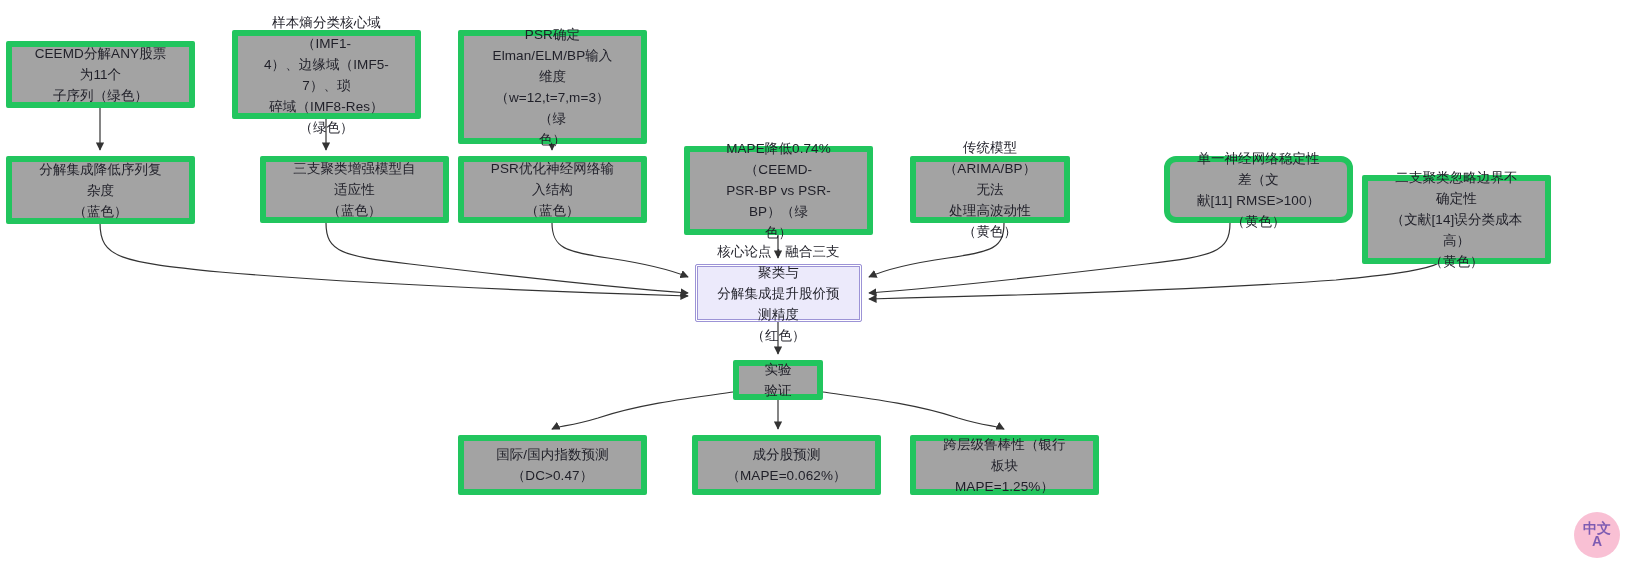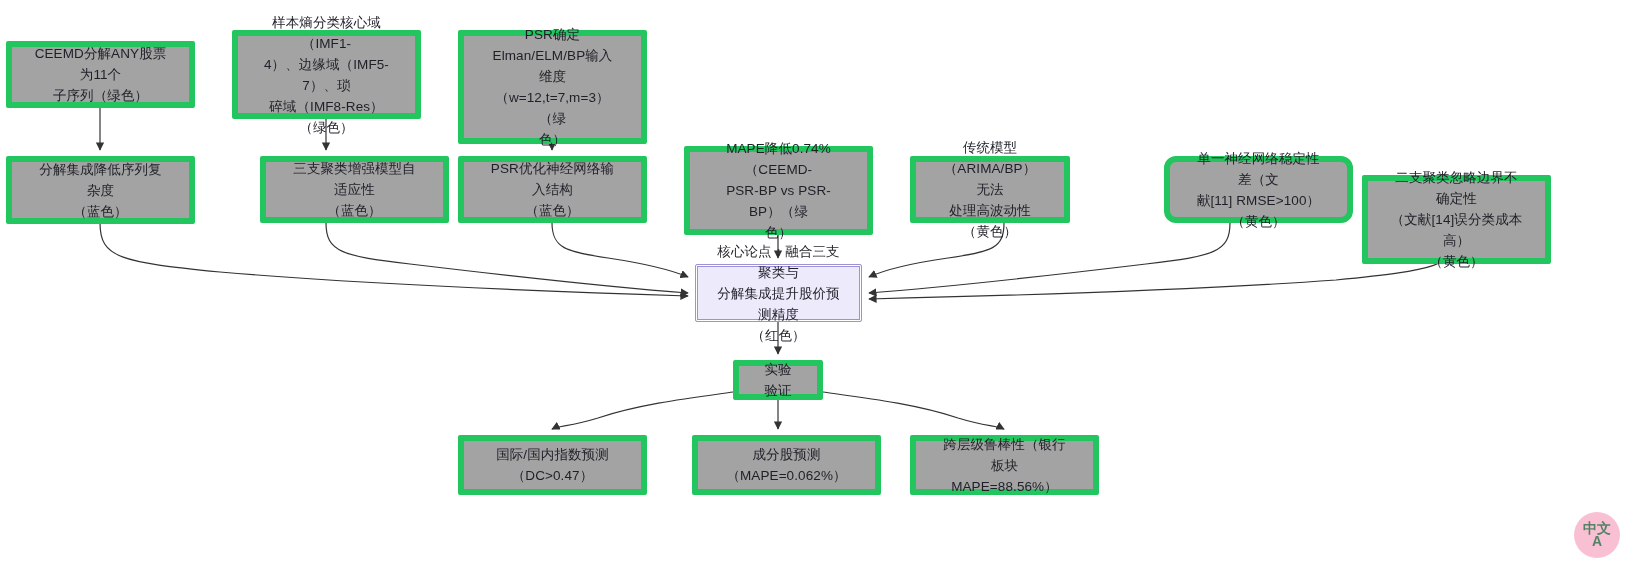--- a/index.html
+++ b/index.html
@@ -57,21 +57,21 @@
   .watermark {
     position: absolute;
     width: 46px;
     height: 46px;
     border-radius: 50%;
     background: #F7A8C4;
     opacity: 0.72;
     display: flex;
     align-items: center;
     justify-content: center;
-    color: #14532d;
+    color: #4c1d95;
     font-size: 15px;
     font-weight: bold;
     line-height: 13px;
     letter-spacing: 0;
   }
   .watermark .wm-inner {
     display: block;
     text-align: center;
     white-space: pre-line;
     font-size: 14px;
@@ -179,21 +179,21 @@
 （DC&gt;0.47）</span>
   </div>
 
   <div class="node" style="left:651px; top:435px; width:189px; height:60px;margin-left:41px;">
     <span class="label">成分股预测
 （MAPE=0.062%）</span>
   </div>
 
   <div class="node" style="left:910px; top:435px; width:189px; height:60px;">
     <span class="label">跨层级鲁棒性（银行板块
-MAPE=88.56%）</span>
+MAPE=1.25%）</span>
   </div>
 
   <div class="watermark" style="left:1574px; top:512px;">
     <span class="wm-inner">中文
 A</span>
   </div>
 
 </div>
 
 </body></html>

